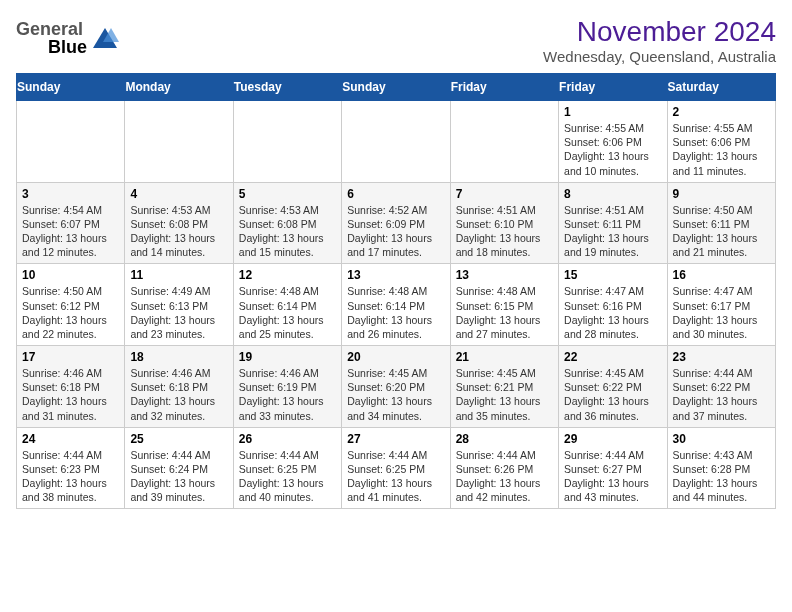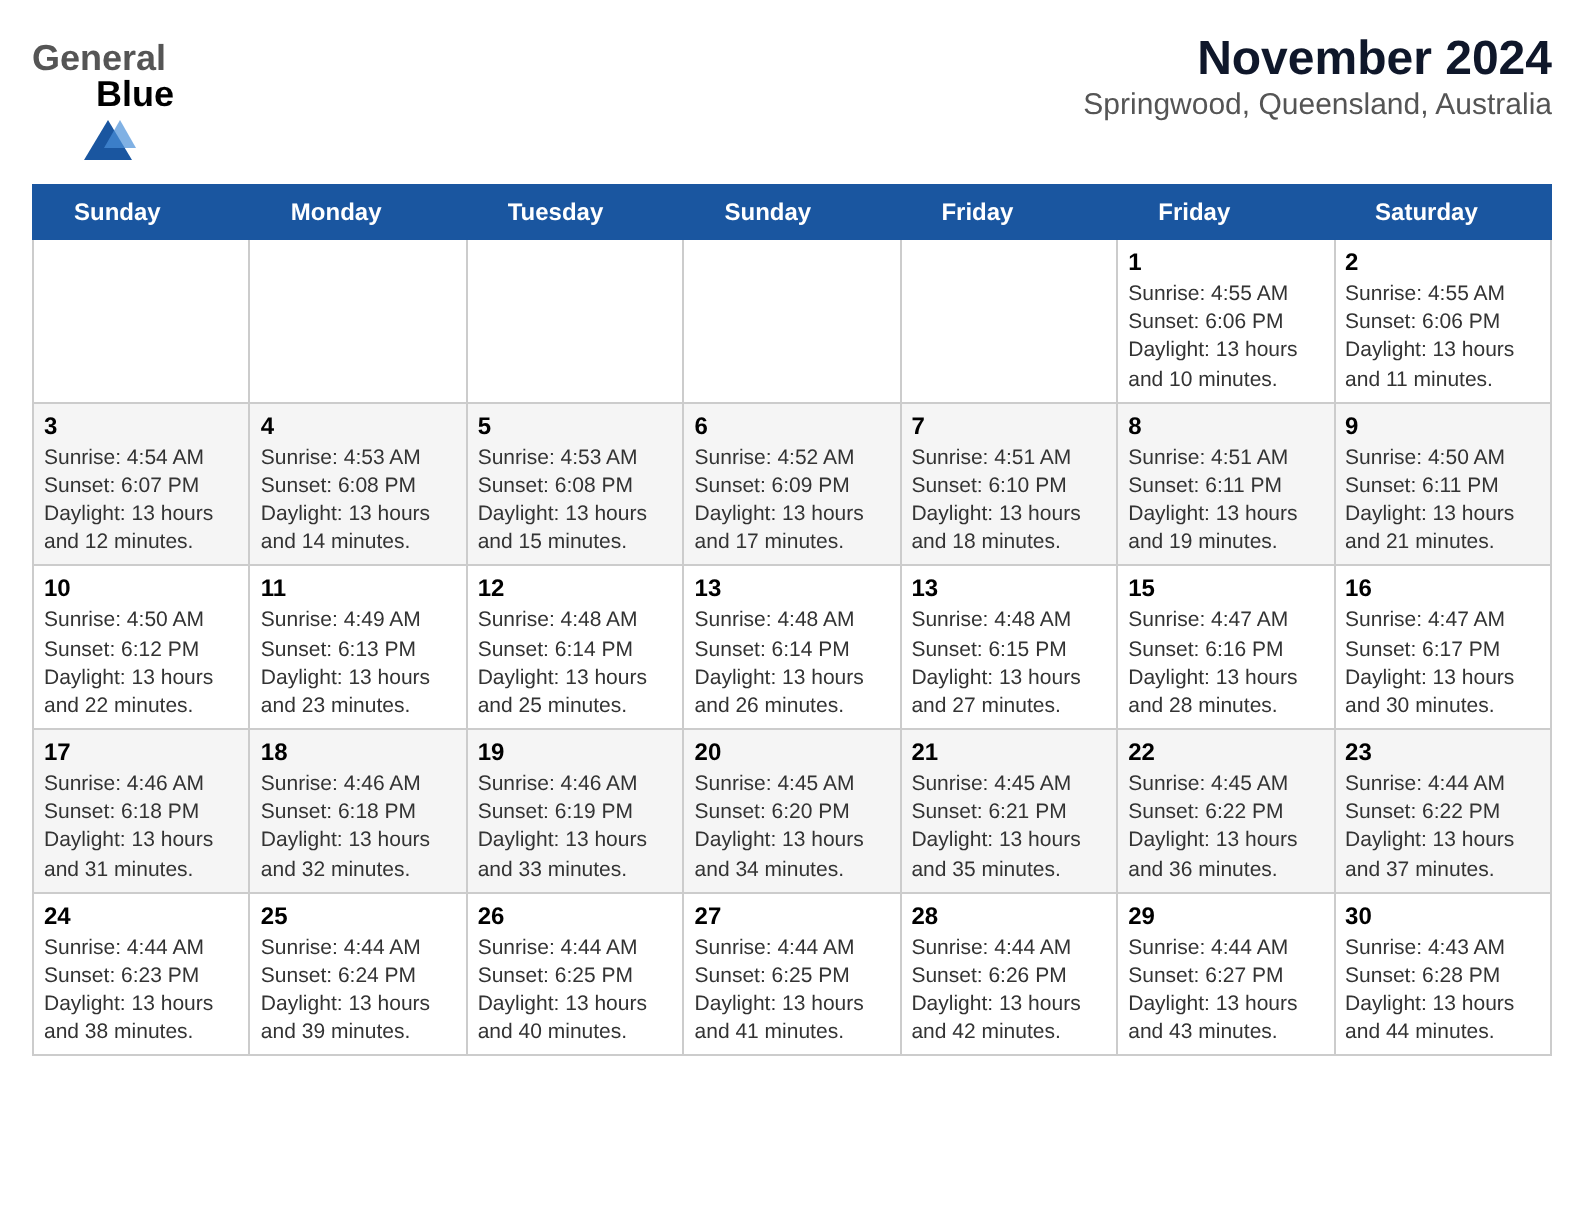--- a/index.html
+++ b/index.html
@@ -13,58 +13,57 @@
     .header-section {
       display: flex;
       align-items: flex-start;
       justify-content: space-between;
       margin-bottom: 8px;
     }
     .logo {
       display: flex;
       align-items: center;
       margin-top: 4px;
-      flex-direction: column;
     }
     .logo-text {
       display: flex;
       flex-direction: column;
       font-size: 18px;
       font-weight: bold;
       line-height: 1;
     }
     .logo-general { color: #555; }
     .logo-blue { color: #000000; margin-left: 32px; }
     .logo-icon {
       width: 28px;
       height: 28px;
       margin-left: 4px;
     }
     .title-section {
       text-align: right;
     }
     .month-title {
-      font-size: 24px;
-      font-weight: bold;
-      color: #0f172a;
+      font-size: 28px;
+      font-weight: normal;
+      color: #4c1d95;
     }
     .location {
       font-size: 15px;
       color: #555;
     }
     .calendar {
       width: 100%;
       border-collapse: collapse;
       font-size: 11px;
     }
     .calendar thead th {
       background-color: #1a56a0;
       color: #fff;
       text-align: left;
-      padding: 6px 20px;
+      padding: 6px 0;
       font-size: 12px;
       font-weight: bold;
       border: 1px solid #1a56a0;
     }
     .calendar tbody td {
       border: 1px solid #ccc;
       vertical-align: top;
       padding: 4px 5px;
       width: calc(100% / 7);
       min-height: 70px;
@@ -100,21 +99,21 @@
         <span class="logo-blue">Blue</span>
       </div>
     </div>
     <svg class="logo-icon" viewBox="0 0 28 28">
       <polygon points="14,4 26,24 2,24" fill="#1a56a0"></polygon>
       <polygon points="20,4 28,18 12,18" fill="#4a90d9" opacity="0.7"></polygon>
     </svg>
   </div>
   <div class="title-section">
     <div class="month-title">November 2024</div>
-    <div class="location">Springwood, Queensland, Australia</div>
+    <div class="location">Wednesday, Queensland, Australia</div>
   </div>
 </div>
 
 <table class="calendar">
   <thead>
     <tr>
     <th>Sunday</th>
         <th>Monday</th>
         <th>Tuesday</th>
         <th>Sunday</th>

